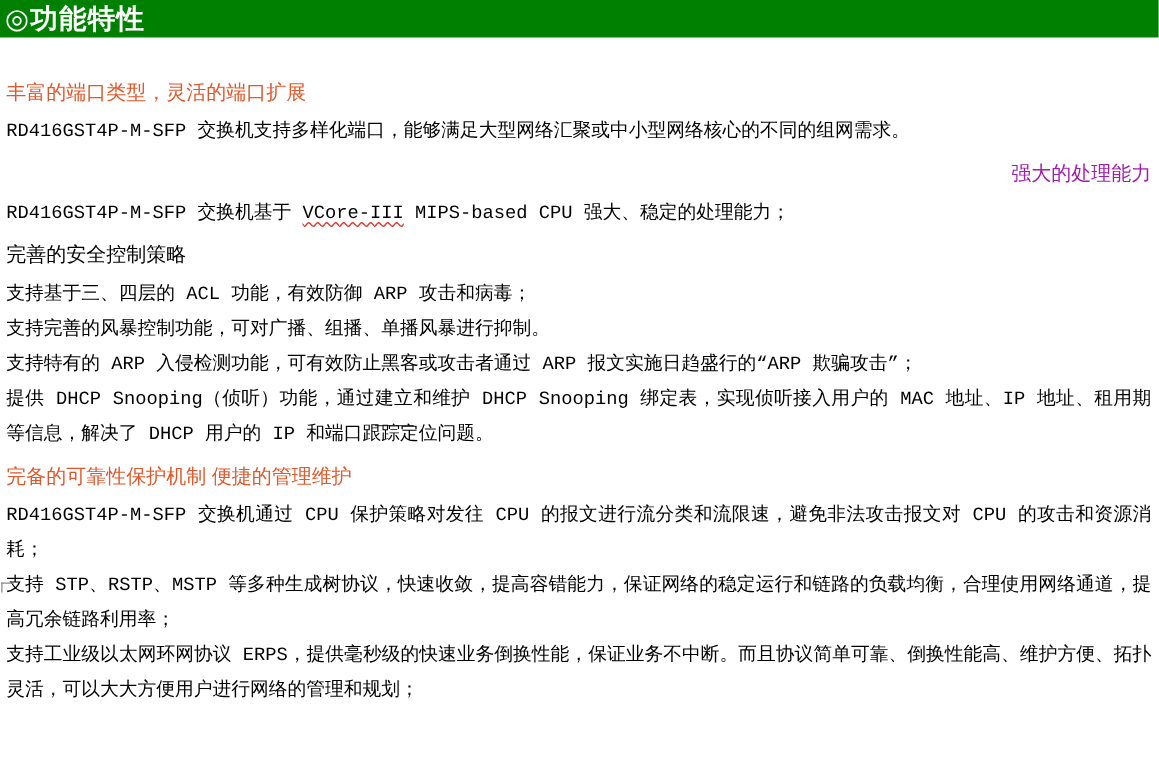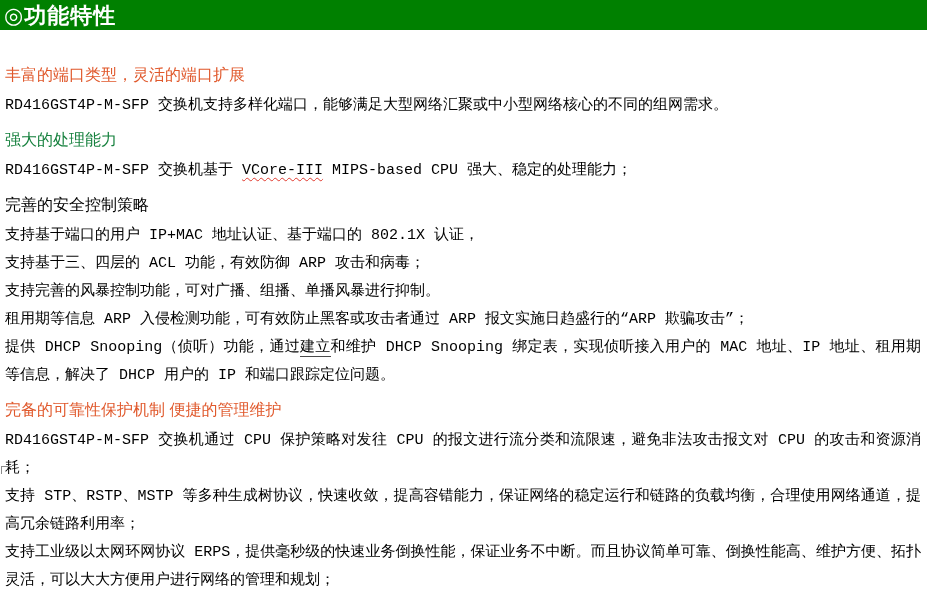--- a/index.html
+++ b/index.html
@@ -37,46 +37,45 @@
   .seg-spell{
     text-decoration-line:underline;
     text-decoration-style:wavy;
     text-decoration-color:#e03a2f;
     text-decoration-thickness:1px;
     text-underline-offset:3px;
     margin-top:24px;
   }
   .seg-grammar{
     border-bottom:1px solid #4a4a4a;
-    padding-bottom:0px;
+    padding-bottom:12px;
   }
   .corner-mark{
     position:absolute;left:1px;bottom:2px;
     width:9px;height:7px;
     border-top:1px solid #8a8a8a;
     border-left:1px solid #8a8a8a;
   }
 </style>
 </head>
 <body>
 
 <div class="page">
   <div class="title-bar" style="background: rgb(0, 128, 0); color: rgb(255, 255, 255);">
     <span class="title-text">◎功能特性</span>
   </div>
   <div id="content">
       <h3 class="first" style="color: rgb(224, 88, 43);">丰富的端口类型，灵活的端口扩展</h3>
       <p><span>RD416GST4P-M-SFP 交换机支持多样化端口，能够满足大型网络汇聚或中小型网络核心的不同的组网需求。</span></p>
-      <h3 style="color: #15803d;">强大的处理能力</h3>
+      <h3 style="color: #a21caf; text-align: right;">强大的处理能力</h3>
       <p><span>RD416GST4P-M-SFP 交换机基于 </span><span class="seg-spell">VCore-III</span><span> MIPS-based CPU 强大、稳定的处理能力；</span></p>
       <h3 style="color: #000000;">完善的安全控制策略</h3>
-      <p><span>支持基于端口的用户 IP+MAC 地址认证、基于端口的 802.1X 认证，</span></p>
       <p><span>支持基于三、四层的 ACL 功能，有效防御 ARP 攻击和病毒；</span></p>
       <p><span>支持完善的风暴控制功能，可对广播、组播、单播风暴进行抑制。</span></p>
-      <p><span>租用期等信息 ARP 入侵检测功能，可有效防止黑客或攻击者通过 ARP 报文实施日趋盛行的“ARP 欺骗攻击”；</span></p>
+      <p><span>支持特有的 ARP 入侵检测功能，可有效防止黑客或攻击者通过 ARP 报文实施日趋盛行的“ARP 欺骗攻击”；</span></p>
       <p><span>提供 DHCP Snooping（侦听）功能，通过</span><span class="seg-grammar">建立</span><span>和维护 DHCP Snooping 绑定表，实现侦听接入用户的 MAC 地址、IP 地址、租用期等信息，解决了 DHCP 用户的 IP 和端口跟踪定位问题。</span></p>
       <h3 style="color: rgb(224, 88, 43);">完备的可靠性保护机制 便捷的管理维护</h3>
       <p><span>RD416GST4P-M-SFP 交换机通过 CPU 保护策略对发往 CPU 的报文进行流分类和流限速，避免非法攻击报文对 CPU 的攻击和资源消耗；</span></p>
       <p><span>支持 STP、RSTP、MSTP 等多种生成树协议，快速收敛，提高容错能力，保证网络的稳定运行和链路的负载均衡，合理使用网络通道，提高冗余链路利用率；</span></p>
       <p><span>支持工业级以太网环网协议 ERPS，提供毫秒级的快速业务倒换性能，保证业务不中断。而且协议简单可靠、倒换性能高、维护方便、拓扑灵活，可以大大方便用户进行网络的管理和规划；</span></p>
     </div>
   <div class="corner-mark"></div>
 </div>
 
 </body></html>

